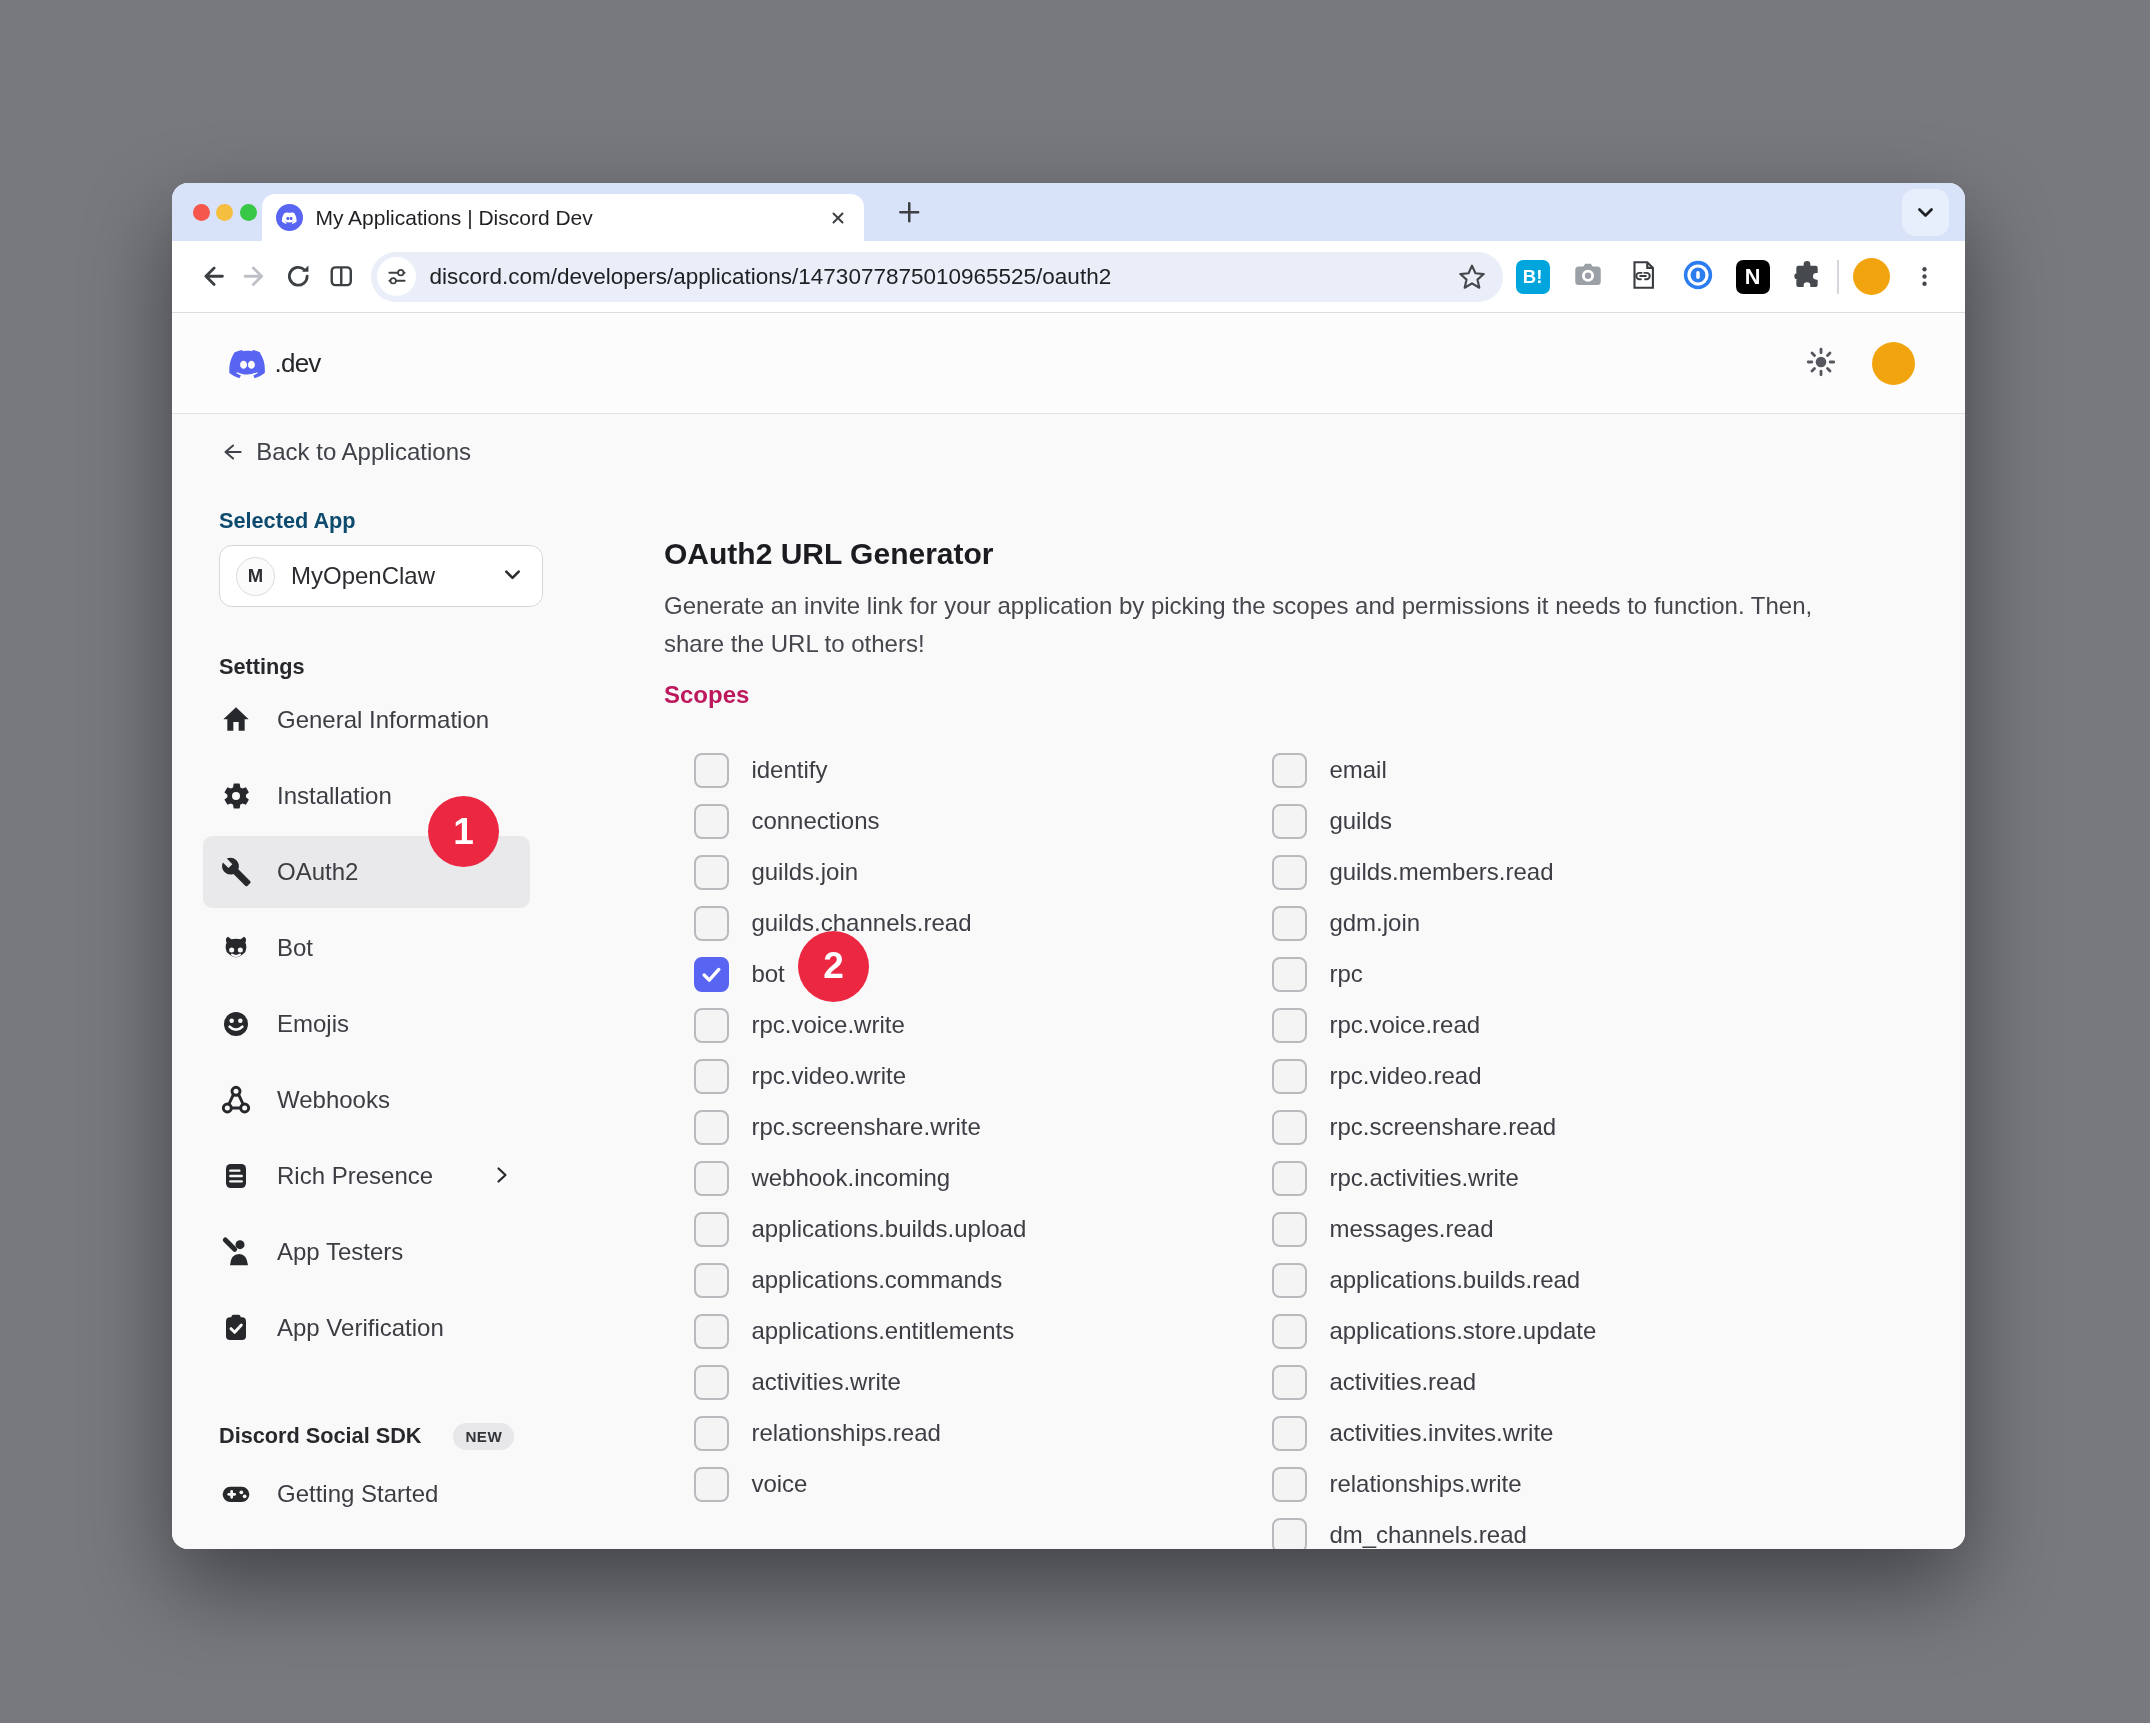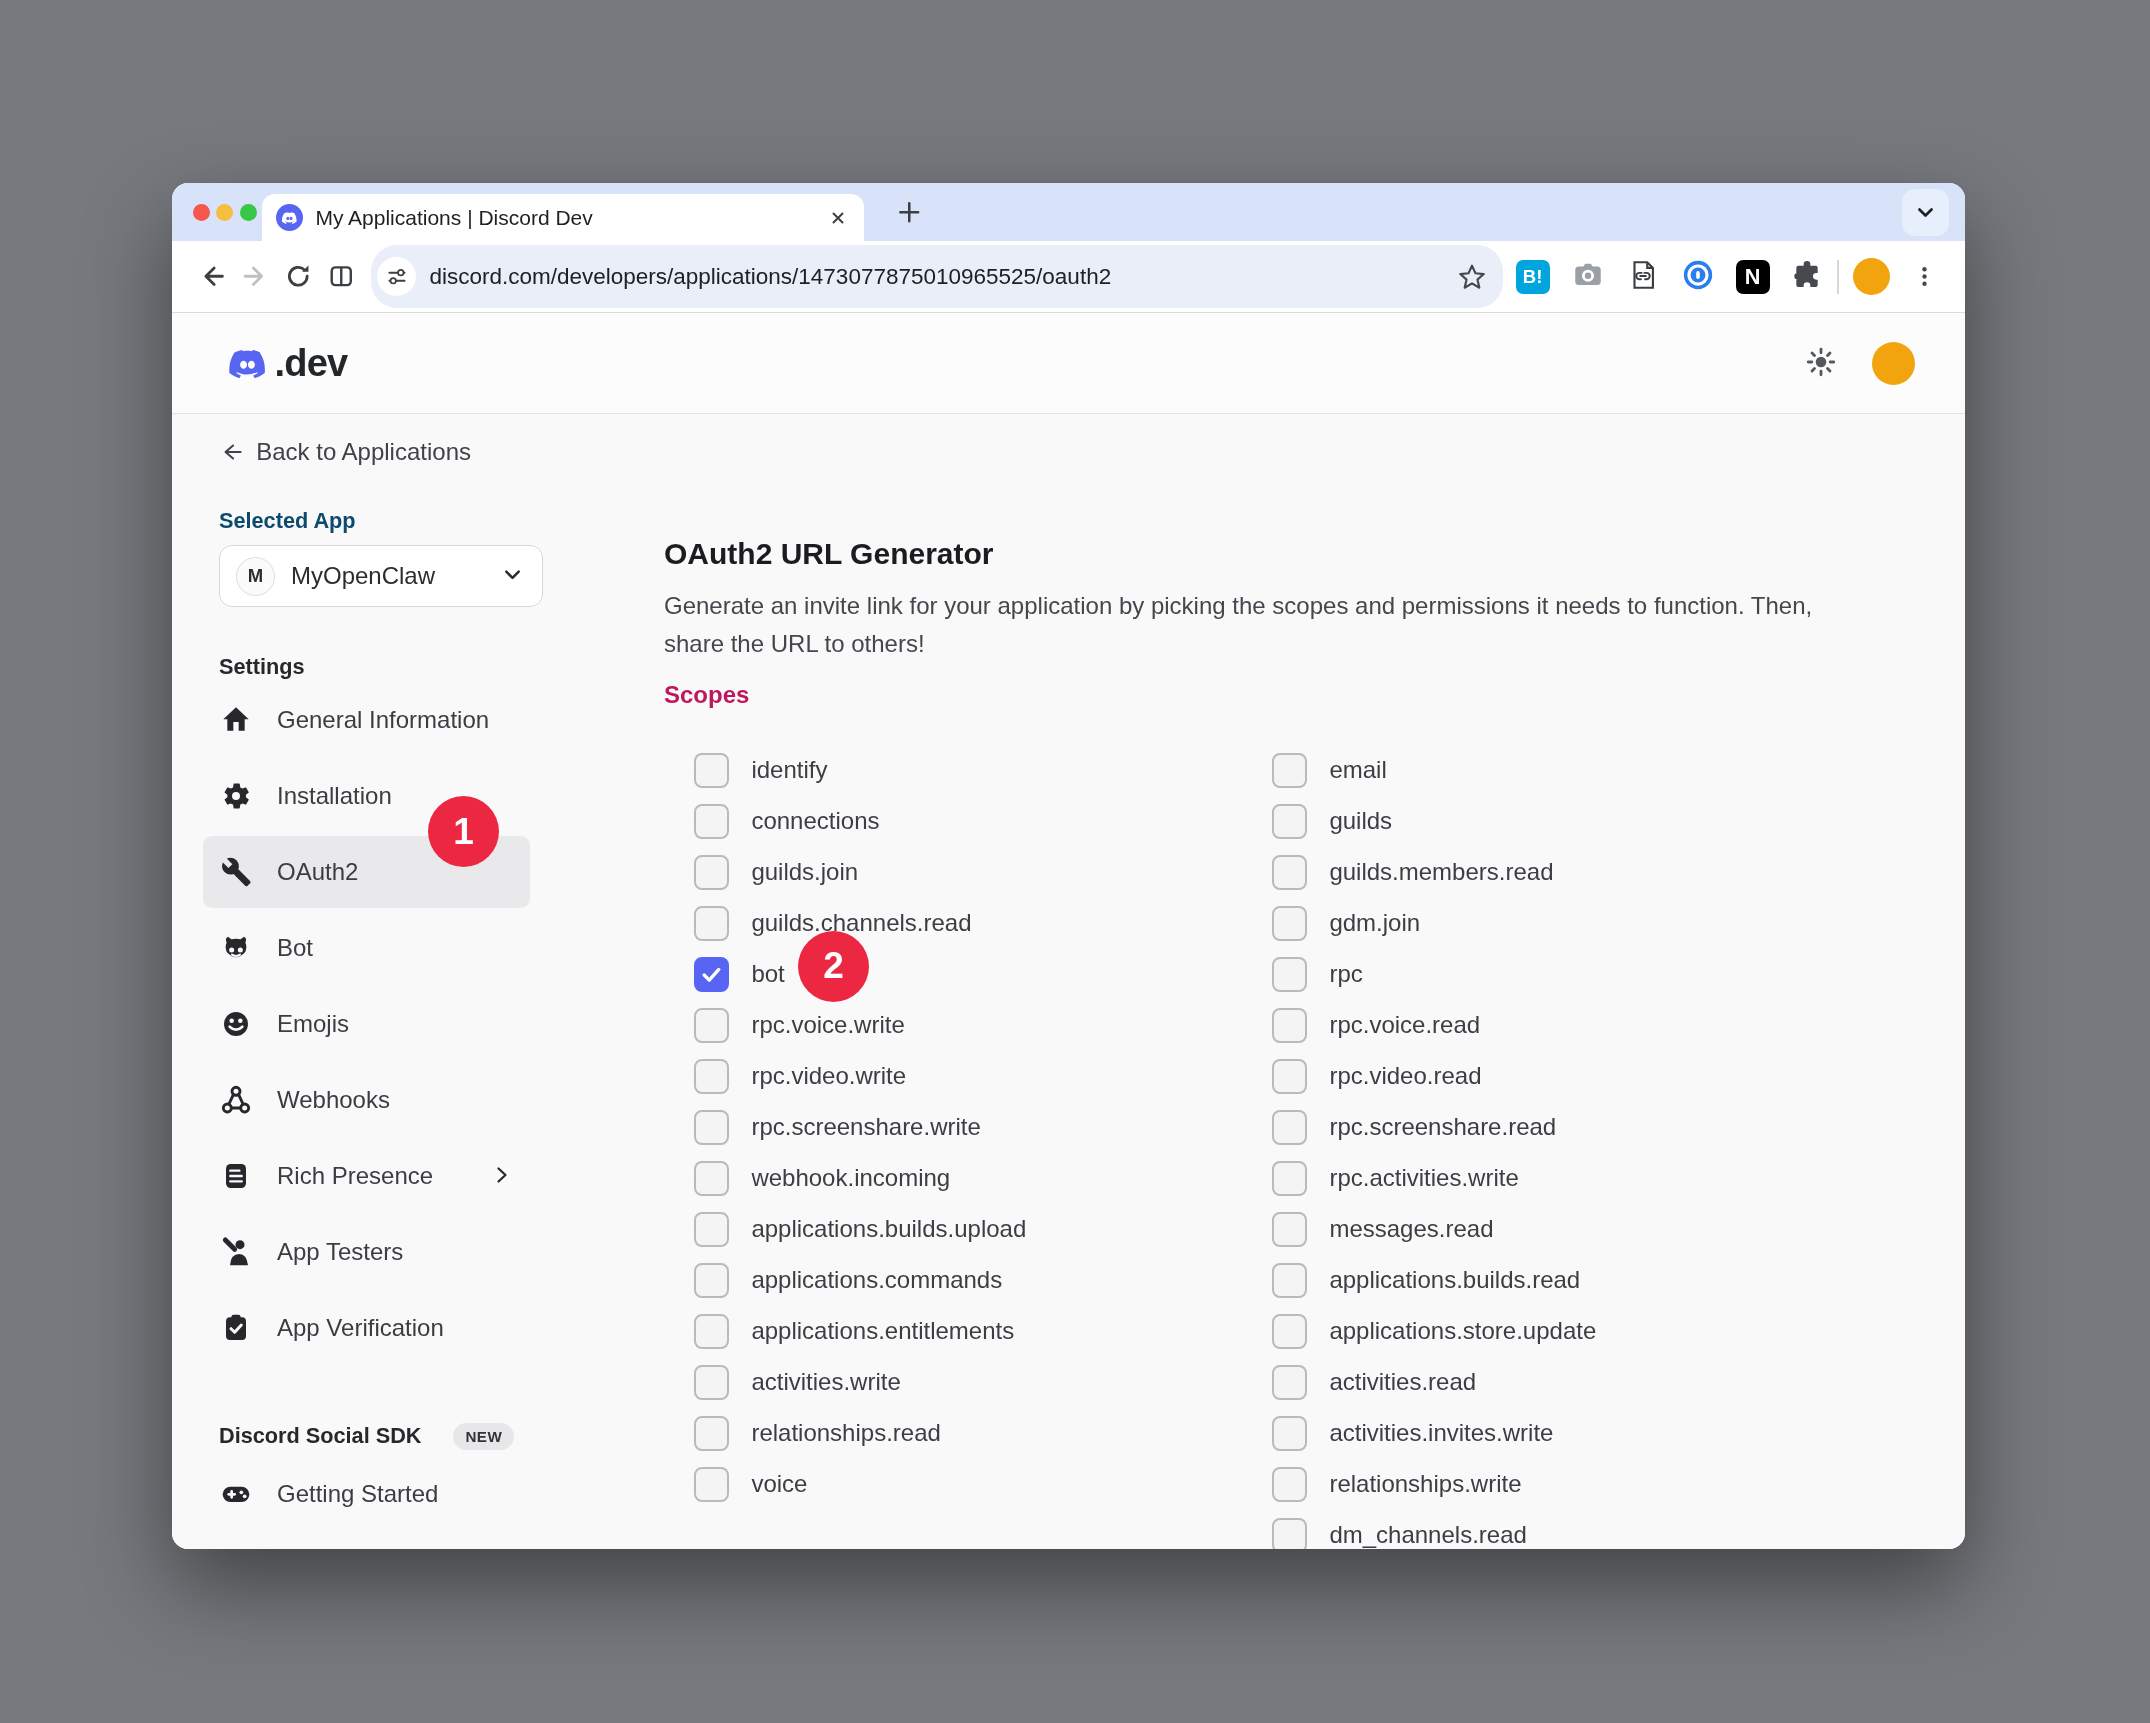--- a/index.html
+++ b/index.html
@@ -40,39 +40,39 @@
     position:absolute;right:16px;top:6.4px;width:47px;height:47px;border-radius:13px;
     background:#e7eefc;display:flex;align-items:center;justify-content:center;
   }
   
   .toolbar{
     height:72px;background:#fff;flex:none;display:flex;align-items:center;
     padding:0 19px;box-sizing:border-box;border-bottom:0.8px solid #dadce0;
   }
   .navbtn{width:43px;height:43px;display:flex;align-items:center;justify-content:center;flex:none;}
   .omnibox{
-    flex:1;height:63px;background:#e9eef9;border-radius:26px;margin:0 13px 0 8px;
+    flex:1;height:50px;background:#e9eef9;border-radius:26px;margin:0 13px 0 8px;
     display:flex;align-items:center;padding:0 14.4px 0 6.4px;box-sizing:border-box;min-width:0;
   }
   .tunechip{width:39px;height:39px;border-radius:50%;background:#fff;display:flex;align-items:center;justify-content:center;flex:none;}
   .url-text{margin-left:13px;font-size:22.5px;color:#202124;white-space:nowrap;overflow:hidden;flex:1;}
   .starbtn{width:32px;height:32px;flex:none;}
   .extrow{display:flex;align-items:center;gap:21px;flex:none;margin-right:14.4px;}
   .extbadge{width:34px;height:34px;border-radius:7.2px;display:flex;align-items:center;justify-content:center;font-weight:800;color:#fff;}
   .ext-hatena{background:#00a5de;font-size:18.5px;}
   .ext-notion{background:#000;font-size:21.7px;}
   .vdiv{width:1.6px;height:34px;background:#d4d7dc;flex:none;margin-right:14.4px;}
   .chrome-avatar{width:37px;height:37px;border-radius:50%;background:#f2a40e;flex:none;margin-right:13px;}
   
   .site-header{
     height:101px;background:#fcfcfc;flex:none;border-bottom:0.8px solid #e2e3e6;
     display:flex;align-items:center;padding:0 50px;box-sizing:border-box;
   }
   .brand{display:flex;align-items:center;gap:1.6px;}
-  .brand .devtxt{font-size:38px;font-weight:700;color:#23272a;letter-spacing:-0.8px;}
+  .brand .devtxt{font-size:26px;font-weight:400;color:#23272a;letter-spacing:-0.8px;}
   .header-right{margin-left:auto;display:flex;align-items:center;gap:34px;}
   .site-avatar{width:43px;height:43px;border-radius:50%;background:#f2a40e;}
   
   .content{flex:1;display:flex;background:#f9f9fa;overflow:hidden;}
   .sidebar{width:429px;flex:none;padding-left:47px;box-sizing:border-box;}
   .back-link{margin-top:24px;display:flex;align-items:center;gap:11.2px;font-size:24px;color:#3f4248;cursor:pointer;}
   .sel-app-label{margin-top:42px;font-size:21.7px;font-weight:700;color:#0c4a6e;}
   .app-dd{
     margin-top:11.2px;width:324px;height:62px;background:#fff;border:1.6px solid #d8d8da;border-radius:13px;
     display:flex;align-items:center;padding:0 16px;box-sizing:border-box;cursor:pointer;

